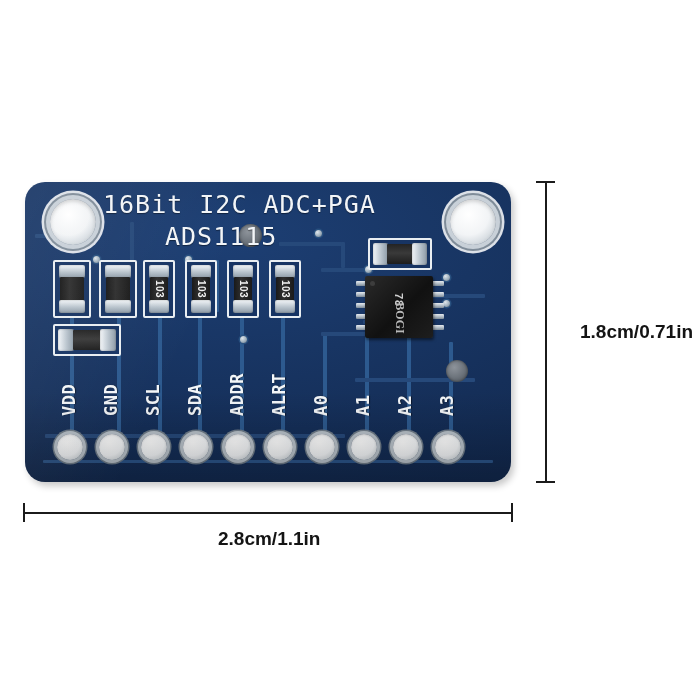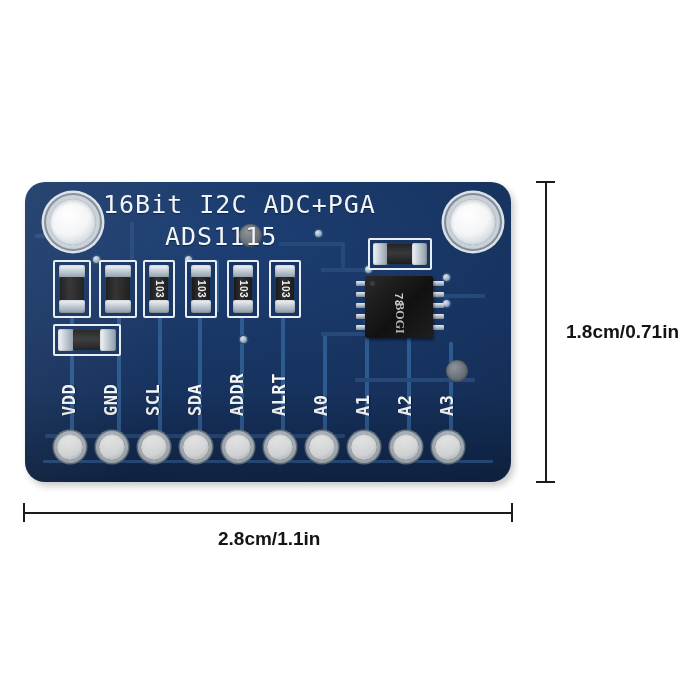--- a/index.html
+++ b/index.html
@@ -405,21 +405,21 @@
     <div class="pin-hole" style="left:326px; top:252px;"></div>
     <div class="pin-hole" style="left:368px; top:252px;"></div>
     <div class="pin-hole" style="left:410px; top:252px;"></div>
 
   </div>
 
   <div>
     <div class="dim-line v" style="left:545px; top:182px; height:300px;"></div>
     <div class="dim-cap h" style="left:536px; top:181px;"></div>
     <div class="dim-cap h" style="left:536px; top:481px;"></div>
-    <div class="dim-text" style="left:566px; top:321px;">1.8cm/0.71in</div>
+    <div class="dim-text" style="left:580px; top:321px;">1.8cm/0.71in</div>
   </div>
 
   <div>
     <div class="dim-line h" style="left:24px; top:512px; width:488px;"></div>
     <div class="dim-cap v" style="left:23px; top:503px;"></div>
     <div class="dim-cap v" style="left:511px; top:503px;"></div>
     <div class="dim-text" style="left:218px; top:528px;">2.8cm/1.1in</div>
   </div>
 
 </div>

